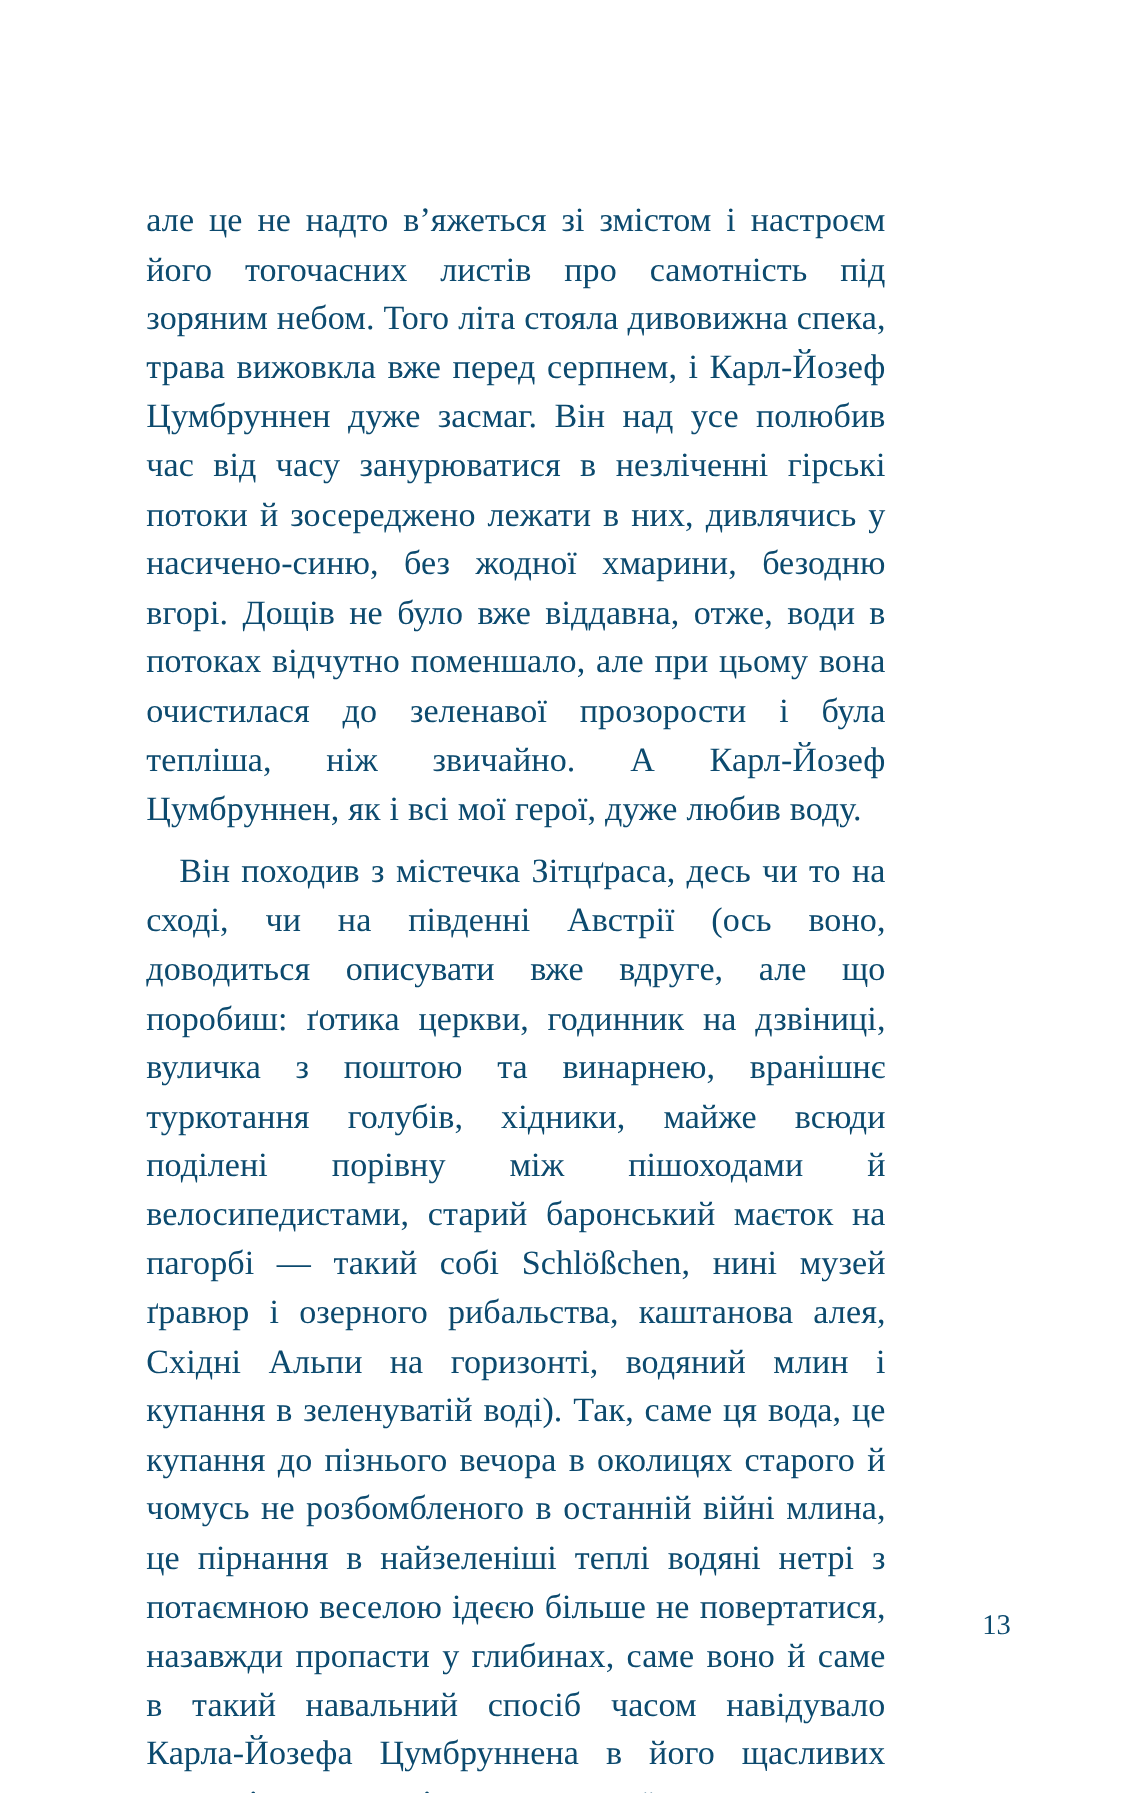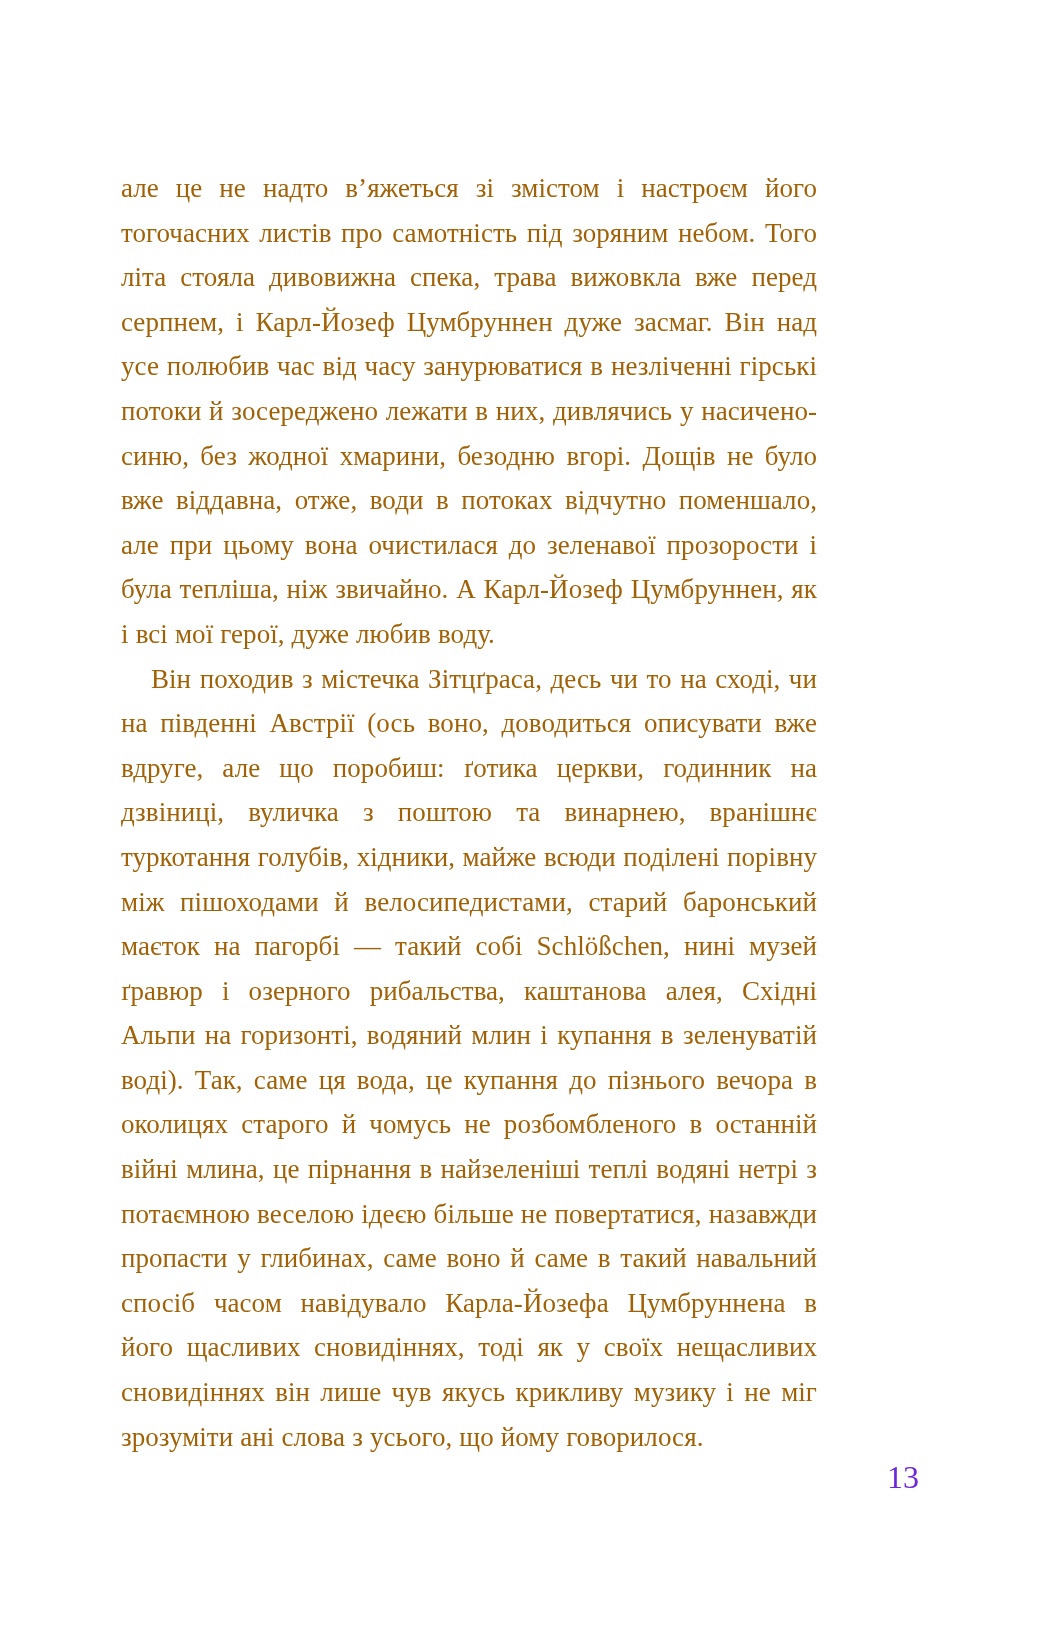--- a/index.html
+++ b/index.html
@@ -19,25 +19,25 @@
   }
 
   .text-block {
     position: absolute;
     left: 121px;
     top: 166px;
     width: 696px;
   }
 
   .para {
-    margin: 0;
+    margin: 12px;
     font-family: "Liberation Serif", "DejaVu Serif", serif;
-    font-size: 27px;
+    font-size: 31px;
     line-height: 44.6px;
-    color: #a16207;
+    color: #0c4a6e;
     text-align: justify;
     text-justify: inter-word;
     -webkit-hyphens: none;
     hyphens: none;
     word-spacing: 0.01em;
     letter-spacing: 0.002em;
   }
 
   .para.continued {
     text-indent: 0;
@@ -61,23 +61,23 @@
   .foreign {
   }
 
   .folio {
     position: absolute;
     right: 121px;
     top: 1462px;
     width: 120px;
     text-align: right;
     font-family: "Liberation Serif", "DejaVu Serif", serif;
-    font-size: 32px;
+    font-size: 26px;
     line-height: 30px;
-    color: #6d28d9;
+    color: #0c4a6e;
   }
 </style>
 </head>
 <body>
 
 <div class="page">
 
   <div class="text-block">
 
     <p class="para continued last-natural">але це не надто в’яжеться зі змістом і настроєм його тогочасних листів про самотність під зоряним небом. Того літа стояла дивовижна спека, трава вижовкла вже перед серпнем, і Карл-Йозеф Цумбруннен дуже засмаг. Він над усе полюбив час від часу занурюватися в незліченні гірські потоки й зосереджено лежати в них, дивлячись у насичено-синю, без жодної хмарини, безодню вгорі. Дощів не було вже віддавна, отже, води в потоках відчутно поменшало, але при цьому вона очистилася до зеленавої прозорости і була тепліша, ніж звичайно. А Карл-Йозеф Цумбруннен, як і всі мої герої, дуже любив воду.</p>

